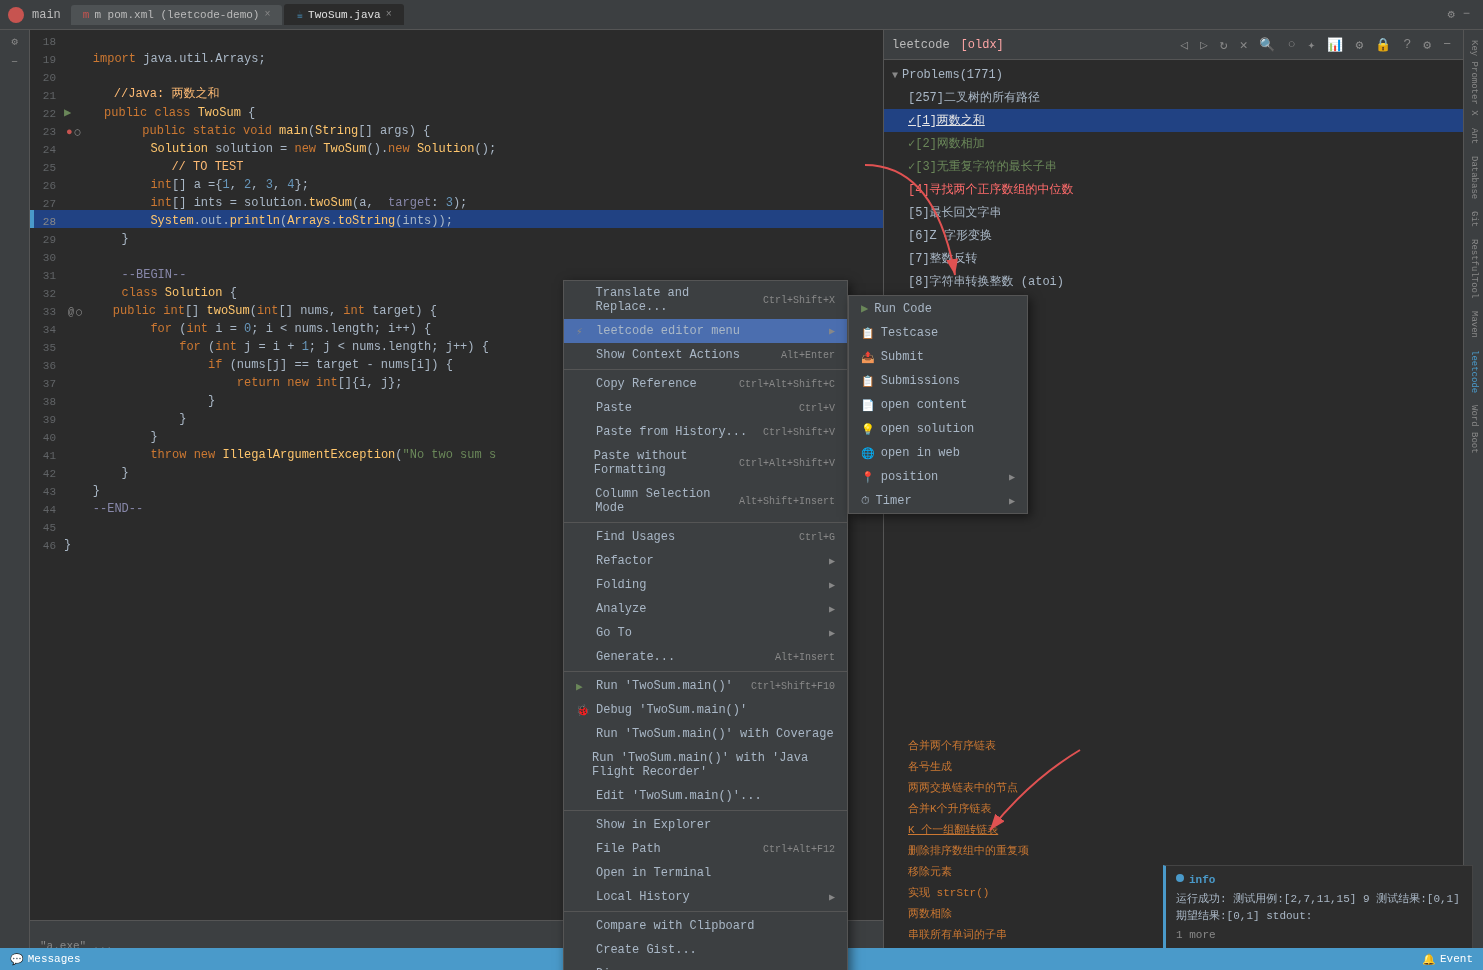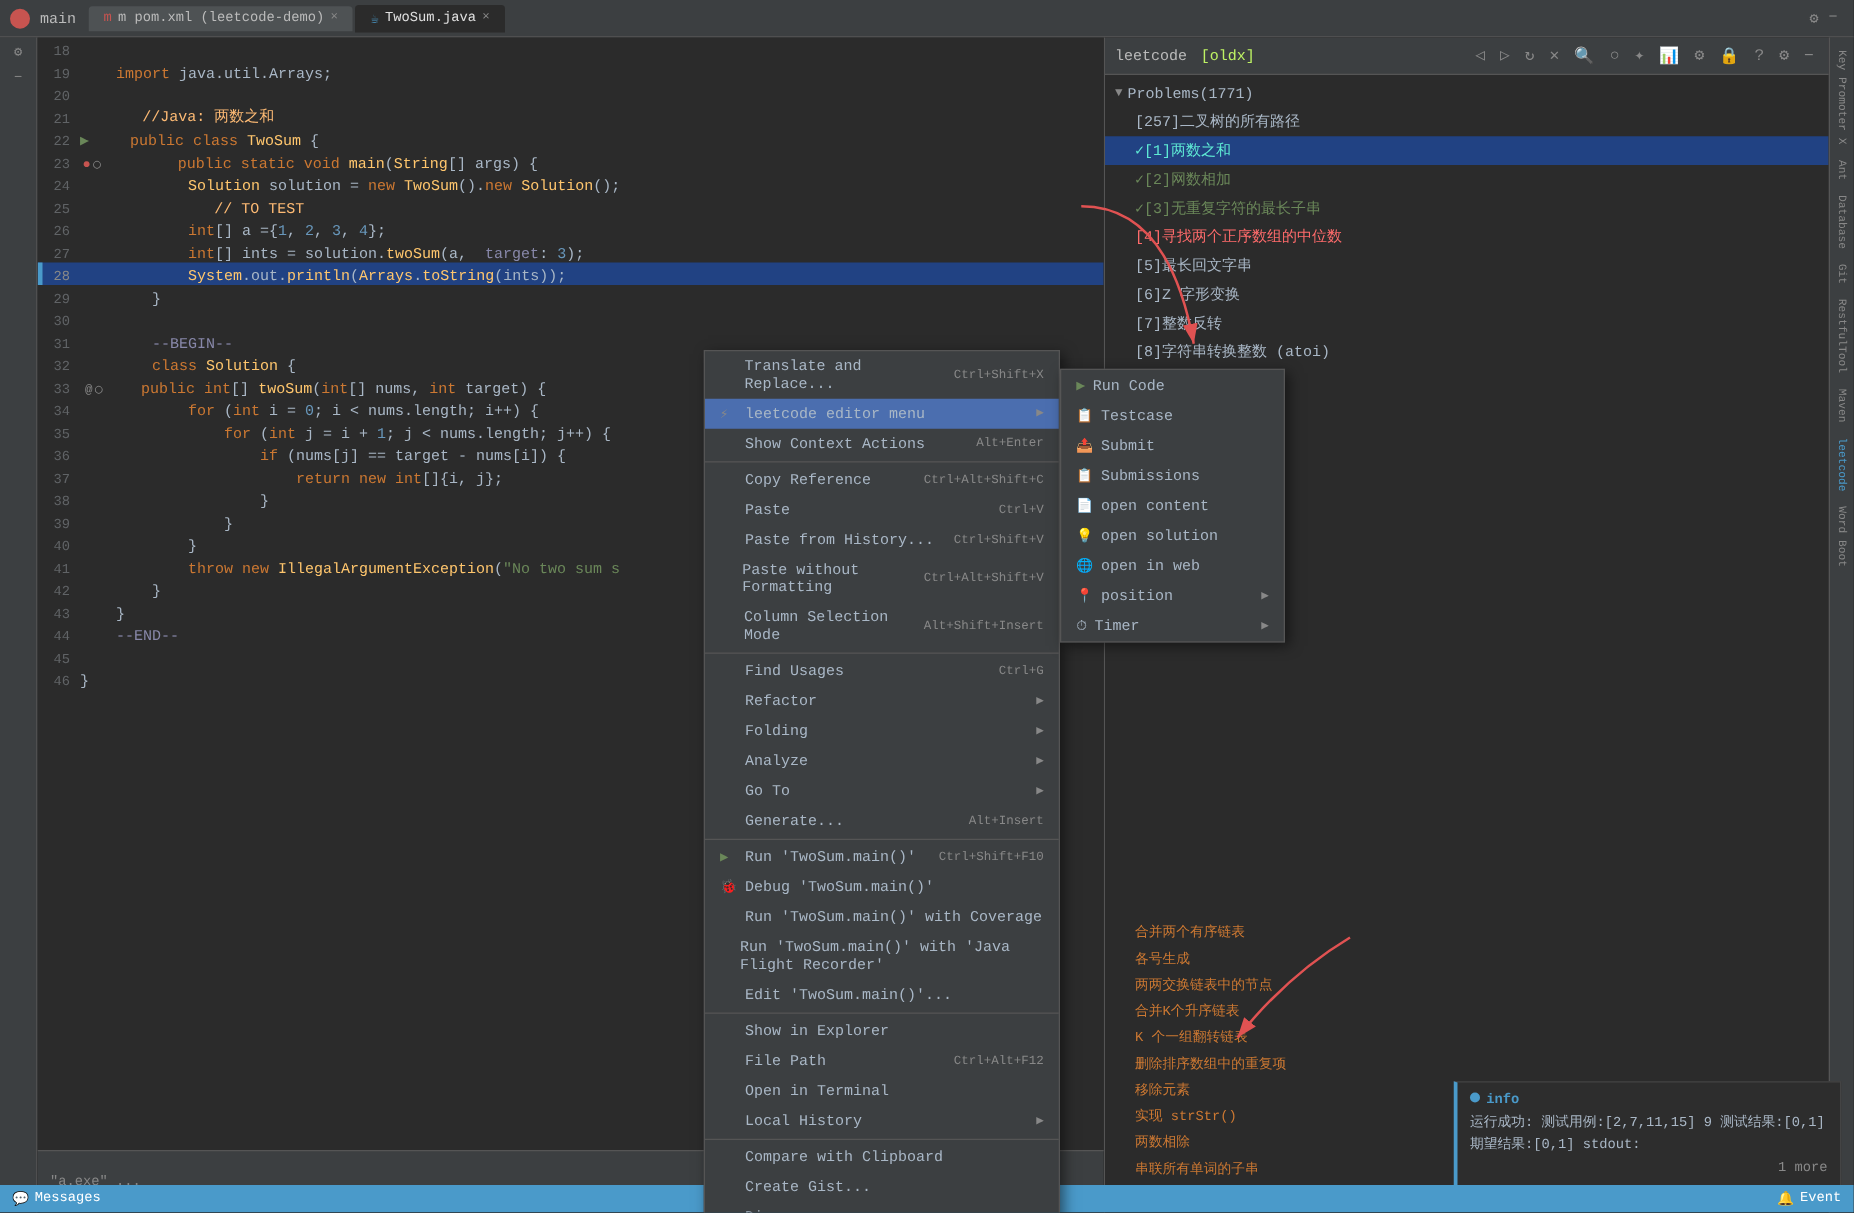--- a/index.html
+++ b/index.html
@@ -308,21 +308,21 @@
       width: 8px;
       height: 8px;
       background: #4a9aca;
       border-radius: 50%;
     }
     .info-title {
       color: #4a9aca;
       font-weight: bold;
     }
     .info-more {
-      text-align: right;
+      text-align: left;
       color: #888;
       margin-top: 5px;
       cursor: pointer;
     }
 
     
     .right-sidebar {
       width: 20px;
       background: #3c3f41;
       display: flex;
@@ -551,21 +551,21 @@
     </div>
 
     <div class="bottom-bar">
       <span>"a.exe" ...</span>
     </div>
   </div>
 
   <div class="right-panel">
     <div class="right-panel-header">
       <span style="color:#bbb;">leetcode</span>
-      <span style="color:#bef264; margin-left:5px;">[oldx]</span>
+      <span style="color:#fca5a5; margin-left:5px;">[oldx]</span>
       <div class="panel-toolbar">
         <span class="toolbar-btn">◁</span>
         <span class="toolbar-btn">▷</span>
         <span class="toolbar-btn">↻</span>
         <span class="toolbar-btn">✕</span>
         <span class="toolbar-btn">🔍</span>
         <span class="toolbar-btn">○</span>
         <span class="toolbar-btn">✦</span>
         <span class="toolbar-btn">📊</span>
         <span class="toolbar-btn">⚙</span>
@@ -578,21 +578,21 @@
 
     <div class="problems-list">
       <div class="problems-header">
         <span class="expand-arrow">▼</span>
         <span>Problems(1771)</span>
       </div>
       <div class="problem-item" style="padding-left:24px;">
         <span>[257]二叉树的所有路径</span>
       </div>
       <div class="problem-item selected" style="padding-left:24px;">
-        <span style="color:#5eead4;">✓[1]两数之和</span>
+        <span style="color:#e5e5e5;text-decoration:underline;">✓[1]两数之和</span>
       </div>
       <div class="problem-item checked" style="padding-left:24px;">
         <span>✓[2]网数相加</span>
       </div>
       <div class="problem-item checked" style="padding-left:24px;">
         <span>✓[3]无重复字符的最长子串</span>
       </div>
       <div class="problem-item red-text" style="padding-left:24px;">
         <span>[4]寻找两个正序数组的中位数</span>
       </div>
@@ -611,21 +611,21 @@
       <div class="problem-item" style="padding-left:24px;">
         <span>回文数</span>
       </div>
     </div>
 
     <div style="padding: 4px 24px; color:#cc7832; font-size:11px;">
       <div style="padding:3px 0; cursor:pointer;">合并两个有序链表</div>
       <div style="padding:3px 0; cursor:pointer;">各号生成</div>
       <div style="padding:3px 0; cursor:pointer;">两两交换链表中的节点</div>
       <div style="padding:3px 0; cursor:pointer;">合并K个升序链表</div>
-      <div style="padding:3px 0; cursor:pointer;">K 个一组翻转链表</div>
+      <div style="padding:3px 0; cursor:pointer;text-decoration:underline;">K 个一组翻转链表</div>
       <div style="padding:3px 0; cursor:pointer;">删除排序数组中的重复项</div>
       <div style="padding:3px 0; cursor:pointer;">移除元素</div>
       <div style="padding:3px 0; cursor:pointer;">实现 strStr()</div>
       <div style="padding:3px 0; cursor:pointer;">两数相除</div>
       <div style="padding:3px 0; cursor:pointer;">串联所有单词的子串</div>
       <div style="padding:3px 0; cursor:pointer; color:#666;">▶ 大地刊...</div>
     </div>
   </div>
 
   <div class="right-sidebar">

